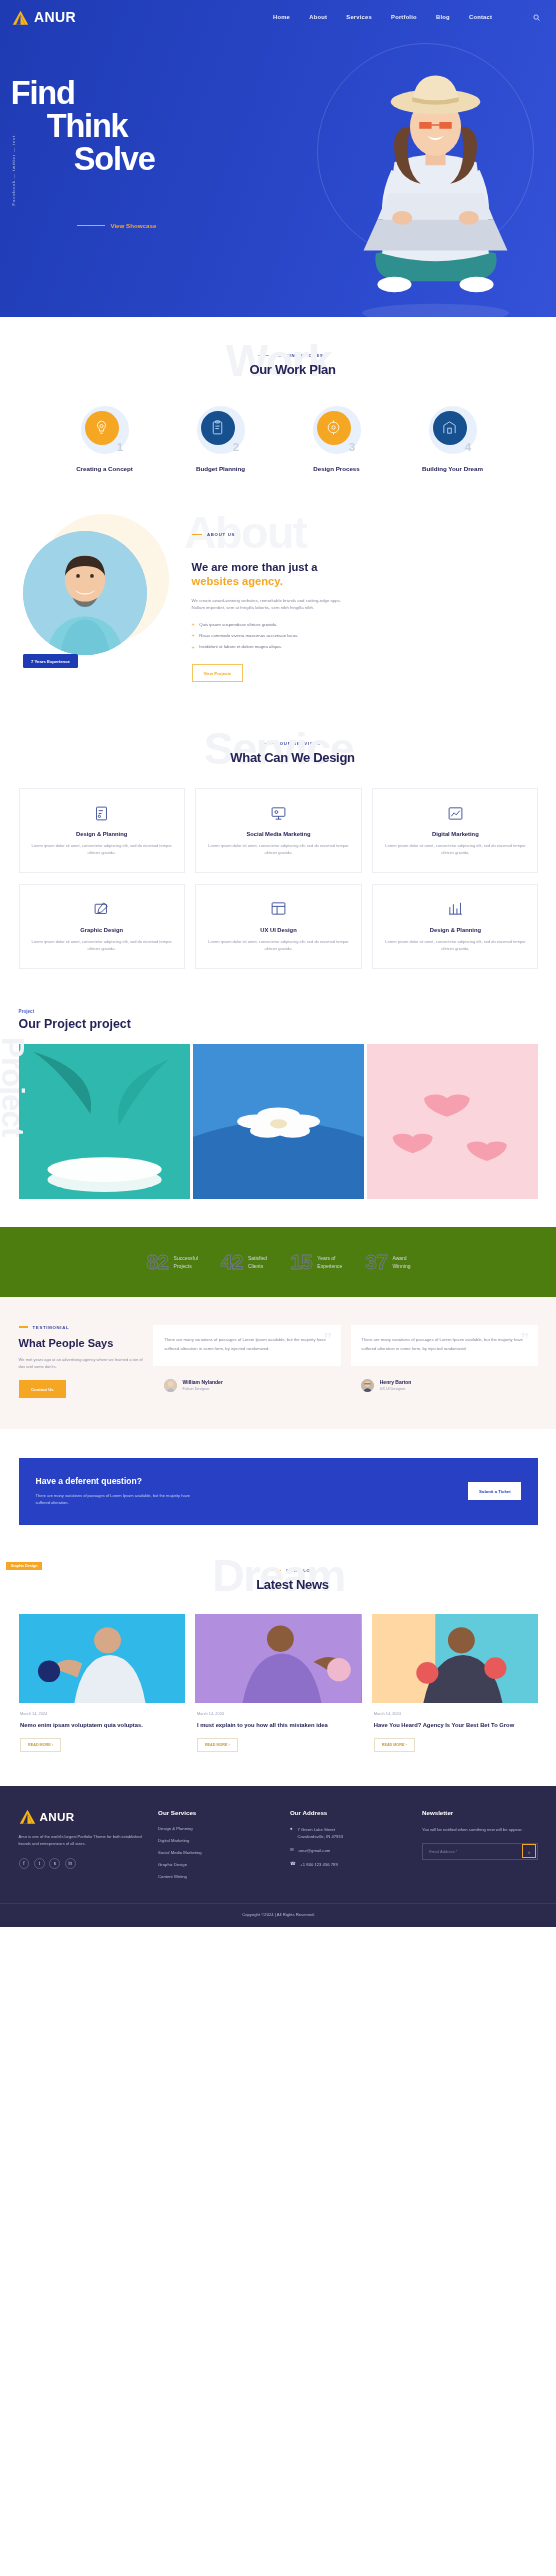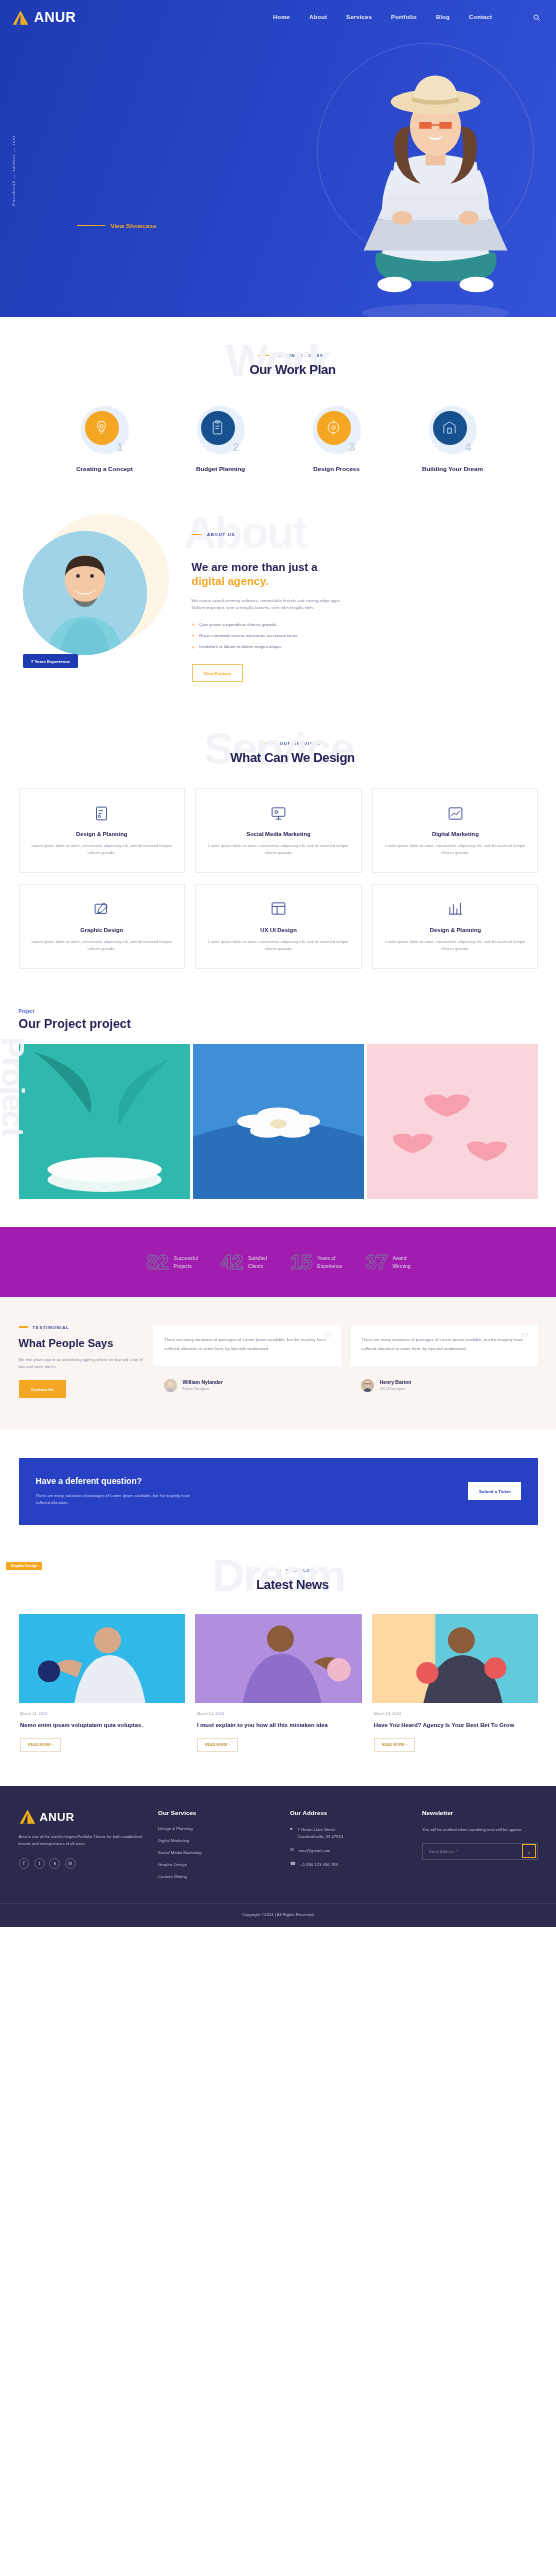--- a/index.html
+++ b/index.html
@@ -165,21 +165,21 @@
   .proj-grid{
     display:grid; grid-template-columns:repeat(3,1fr); gap:3.1px;
     padding:0 18.6px; margin-top:12.4px;
   }
   .proj-img{ height:155px; }
   .p1{ background:linear-gradient(160deg,#2bb0a8 0%,#35c2b4 50%,#d9f2ee 100%); }
   .p2{ background:linear-gradient(160deg,#2e7fd1 0%,#5fa8e6 55%,#dbe9f7 100%); }
   .p3{ background:linear-gradient(160deg,#fbd9dd 0%,#f8b7c2 55%,#f6cfd6 100%); }
   
   .counter{
-    background:#a21caf; padding:23px 0; margin-top:28px;
+    background:#4d7c0f; padding:23px 0; margin-top:28px;
     display:flex; justify-content:center; gap:23px;
   }
   .cnt-item{ display:flex; align-items:center; gap:5.4px; }
   .cnt-num{
     font-size:21px; font-weight:bold; color:transparent;
     -webkit-text-stroke:0.8px #777799; letter-spacing:-0.8px;
   }
   .cnt-lbl{ font-size:5px; color:#d8d8e6; line-height:1.6; }
   
   .testi{ background:#faf4f2; padding:28px 18.6px 31px; display:flex; gap:10.8px; }
@@ -311,20 +311,25 @@
         <svg width="7" height="7" viewBox="0 0 16 16" fill="none" stroke="#fff" stroke-width="1.6">
           <circle cx="7" cy="7" r="5"></circle>
             <line x1="11" y1="11" x2="15" y2="15"></line>
         </svg>
       </span>
     </div>
   </nav>
 
   <div class="hero-vert">Facebook — twitter — inst</div>
 
+  <h1 class="hero-title">
+    <span>Find</span>
+    <span class="l2">Think</span>
+    <span class="l3">Solve</span>
+  </h1>
 
   <div class="hero-cta">
     <span class="rule"></span>
     <a href="#">View Showcase</a>
   </div>
 
   <svg class="hero-person" viewBox="0 0 270 350">
     <ellipse cx="135" cy="345" rx="95" ry="12" fill="rgba(255,255,255,.10)"></ellipse>
 
     <path d="M58 268 q77 -26 155 0 q6 30 -28 36 l-100 0 q-32 -6 -27 -36 Z" fill="#2f8f8f"></path>
@@ -447,21 +452,21 @@
     </div>
 
     <div class="about-copy">
       <div class="about-ghost">About</div>
       <div class="about-tag">
         <span class="rule"></span>
         <span>ABOUT US</span>
       </div>
       <h2 class="about-h">
         <span>We are more than just a</span><br>
-        <span class="hl">digital agency.</span>
+        <span class="hl">websites agency.</span>
       </h2>
       <p class="about-p">We create award-winning websites, remarkable brands and cutting-edge apps. Nullam imperdiet, sem at fringilla lobortis, sem nibh fringilla nibh.</p>
       <ul class="about-list">
         <li>
           <span class="plus">+</span>
           <span>Quis ipsum suspendisse ultrices gravida.</span>
         </li>
         <li>
           <span class="plus">+</span>
           <span>Risus commodo viverra maecenas accumsan lacus.</span>

